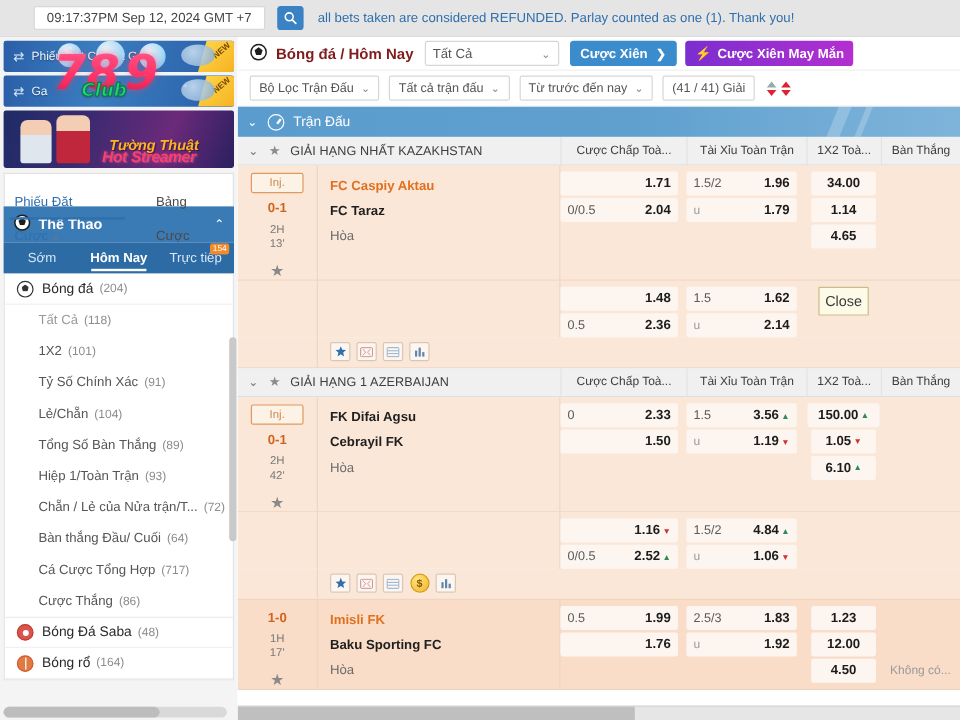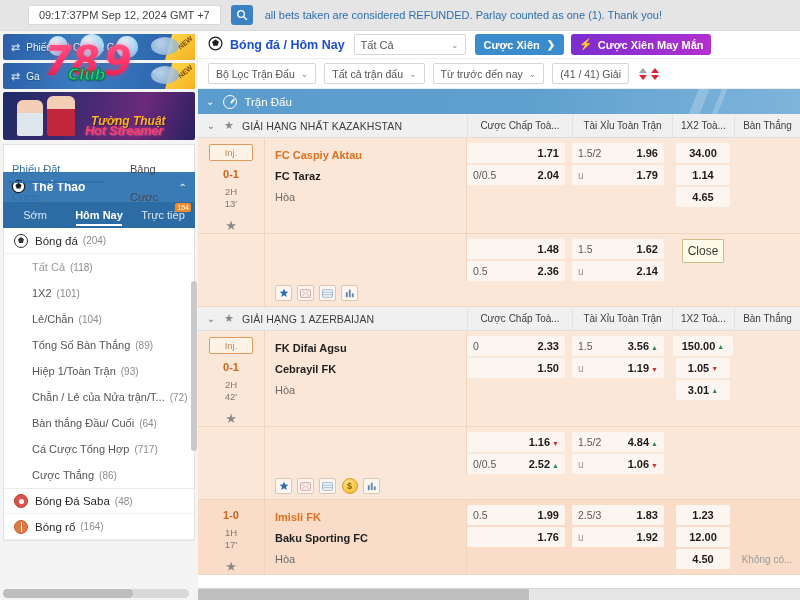--- a/index.html
+++ b/index.html
@@ -181,21 +181,21 @@
   
   #main {
     position: absolute; top: 31px; left: 198px; width: 602px; height: 569px;
     background: #fff; overflow: hidden;
   }
   #bar-title {
     height: 28px; display: flex; align-items: center; padding: 0 10px;
     border-bottom: 1px solid #eee; background: #fff;
   }
   #bar-title .soccer { margin-right: 7px; }
-  #bar-title .lbl { font-weight: bold; font-size: 12.5px; color: #1d4ed8; }
+  #bar-title .lbl { font-weight: bold; font-size: 12.5px; color: #7f1d1d; }
   #sel-all {
     margin-left: 9px; width: 112px; height: 21px; border: 1px solid #d6d6d6;
     border-radius: 2px; background: #fff; display: flex; align-items: center;
     padding: 0 6px; font-size: 11px; color: #555; cursor: pointer;
   }
   #sel-all .chev { margin-left: auto; color: #8a8a8a; font-size: 9px; }
   .btn-blue {
     margin-left: 9px; height: 21px; border-radius: 3px; background: #3b8ccd;
     color: #fff; font-size: 11px; display: flex; align-items: center;
     padding: 0 9px; font-weight: bold; cursor: pointer;
@@ -432,20 +432,24 @@
       </div>
       <div class="sl-row sub dim">
         <span>Tất Cả</span>
         <span class="sl-cnt">(118)</span>
       </div>
       <div class="sl-row sub">
         <span>1X2</span>
         <span class="sl-cnt">(101)</span>
       </div>
       <div class="sl-row sub">
+        <span>Tỷ Số Chính Xác</span>
+        <span class="sl-cnt">(91)</span>
+      </div>
+      <div class="sl-row sub">
         <span>Lẻ/Chẵn</span>
         <span class="sl-cnt">(104)</span>
       </div>
       <div class="sl-row sub">
         <span>Tổng Số Bàn Thắng</span>
         <span class="sl-cnt">(89)</span>
       </div>
       <div class="sl-row sub">
         <span>Hiệp 1/Toàn Trận</span>
         <span class="sl-cnt">(93)</span>
@@ -718,21 +722,21 @@
         <div class="ocol x12">
           <div class="ocell ctr" style="width:60px;">
             <span>150.00</span>
               <span class="up">▲</span>
           </div>
           <div class="ocell ctr">
             <span>1.05</span>
               <span class="dn">▼</span>
           </div>
           <div class="ocell ctr">
-            <span>3.01</span>
+            <span>6.10</span>
               <span class="up">▲</span>
           </div>
         </div>
         <div class="ocol bt"></div>
       </div>
     </div>
 
     <div class="match" style="border-bottom:none;">
       <div class="m-left"></div>
       <div class="m-teams"></div>

